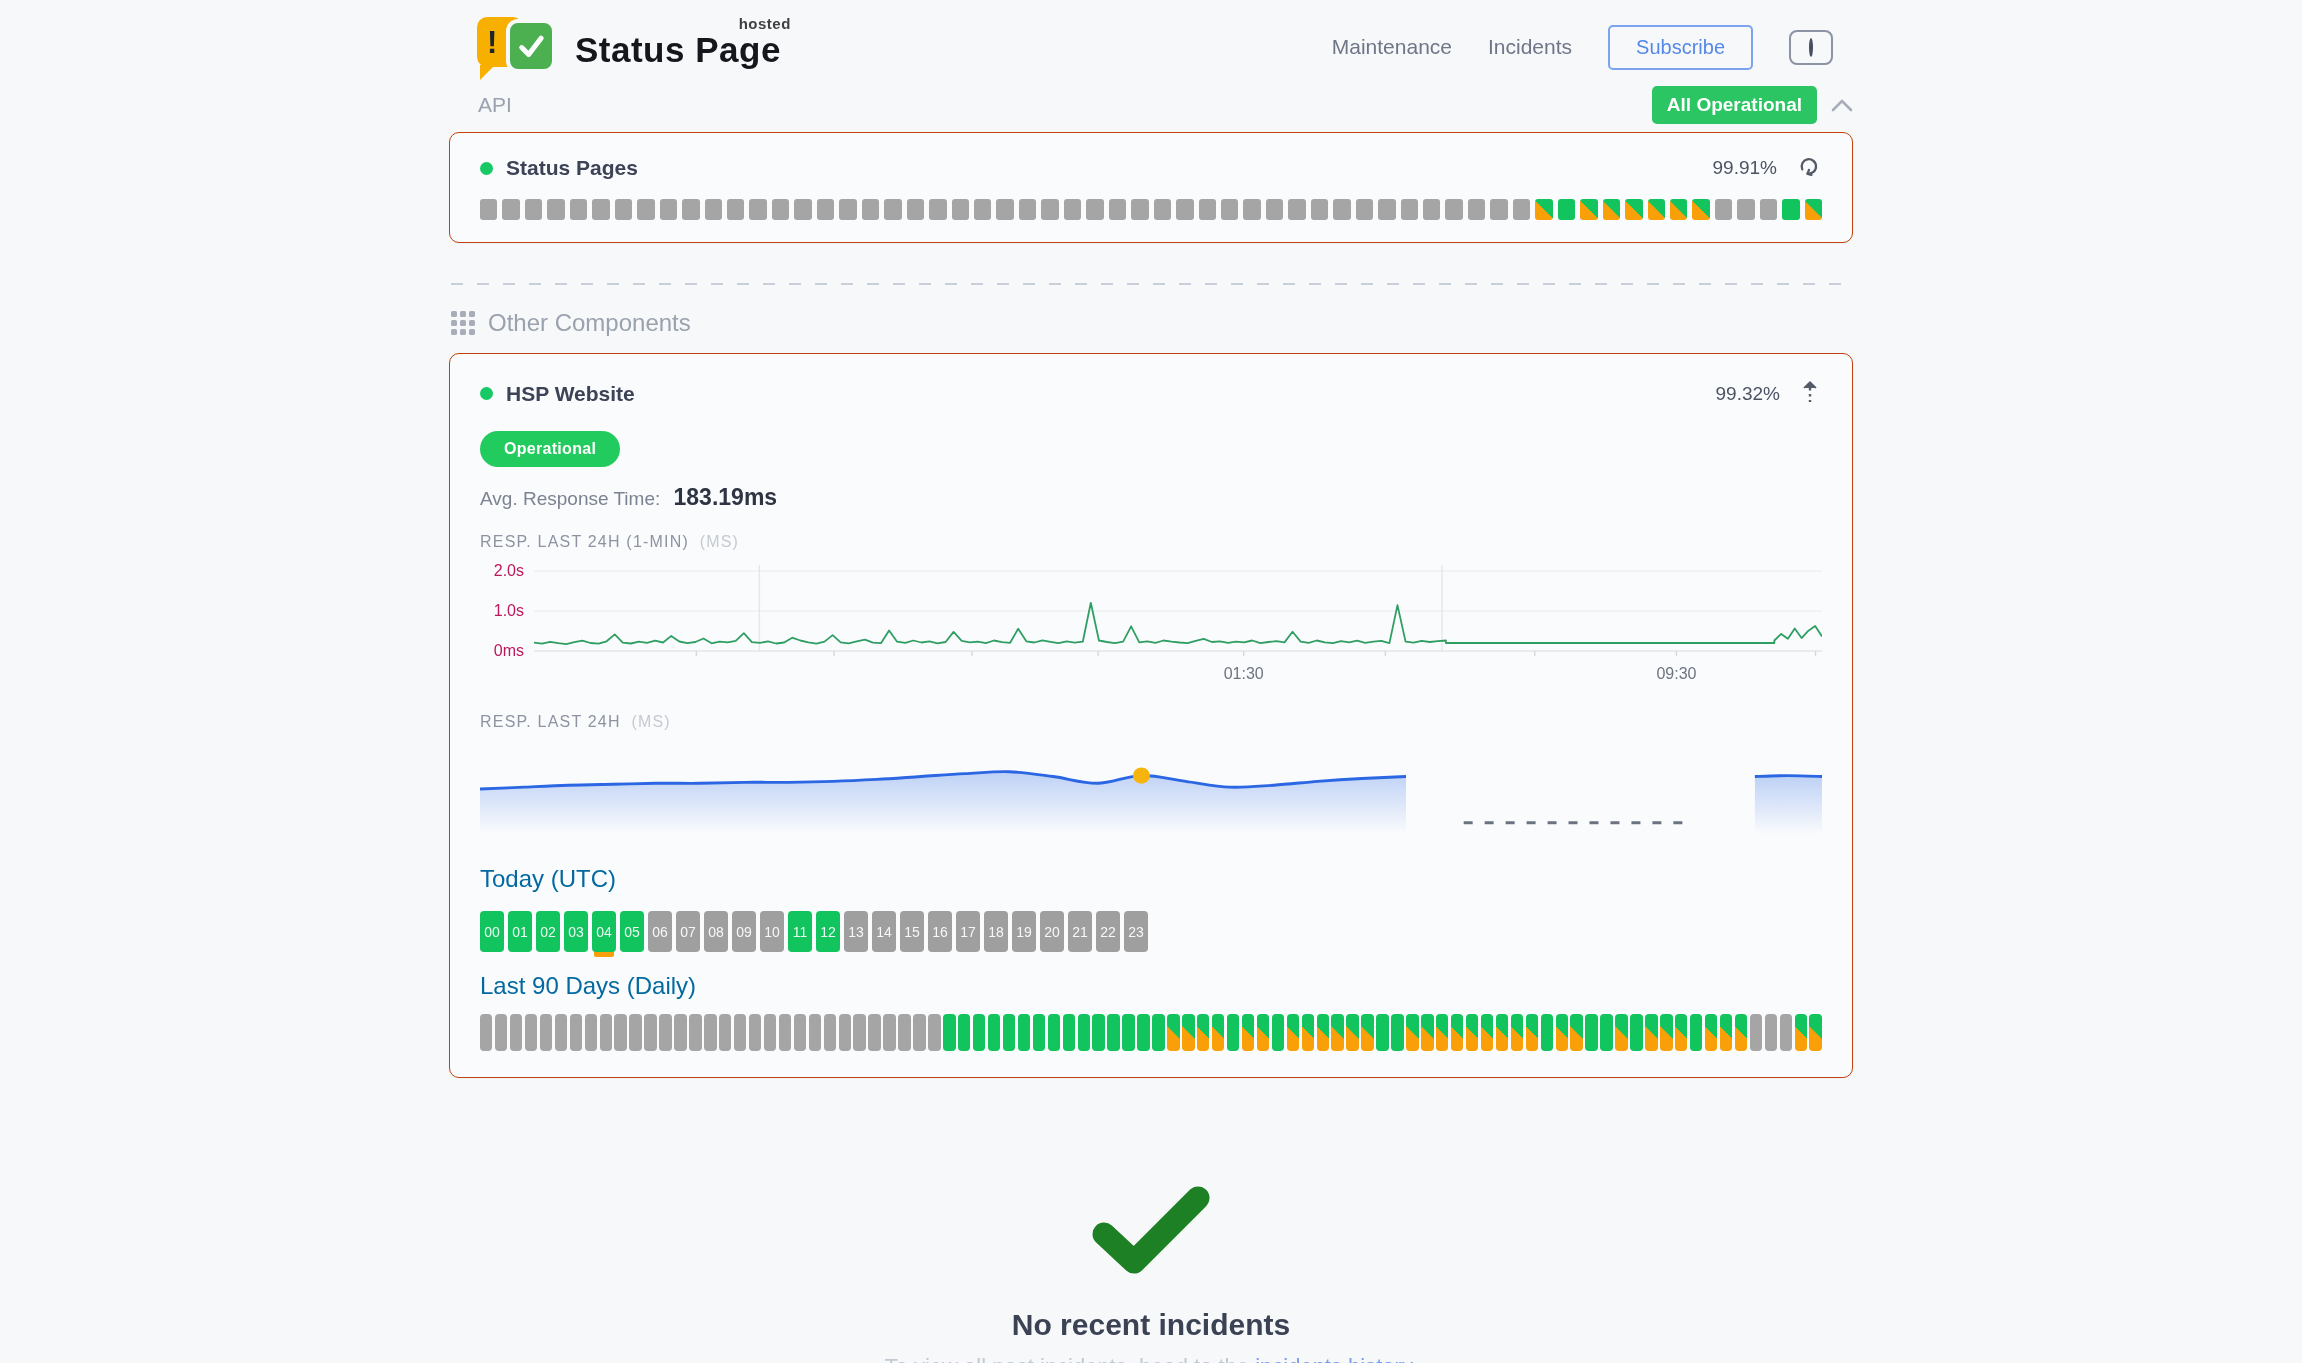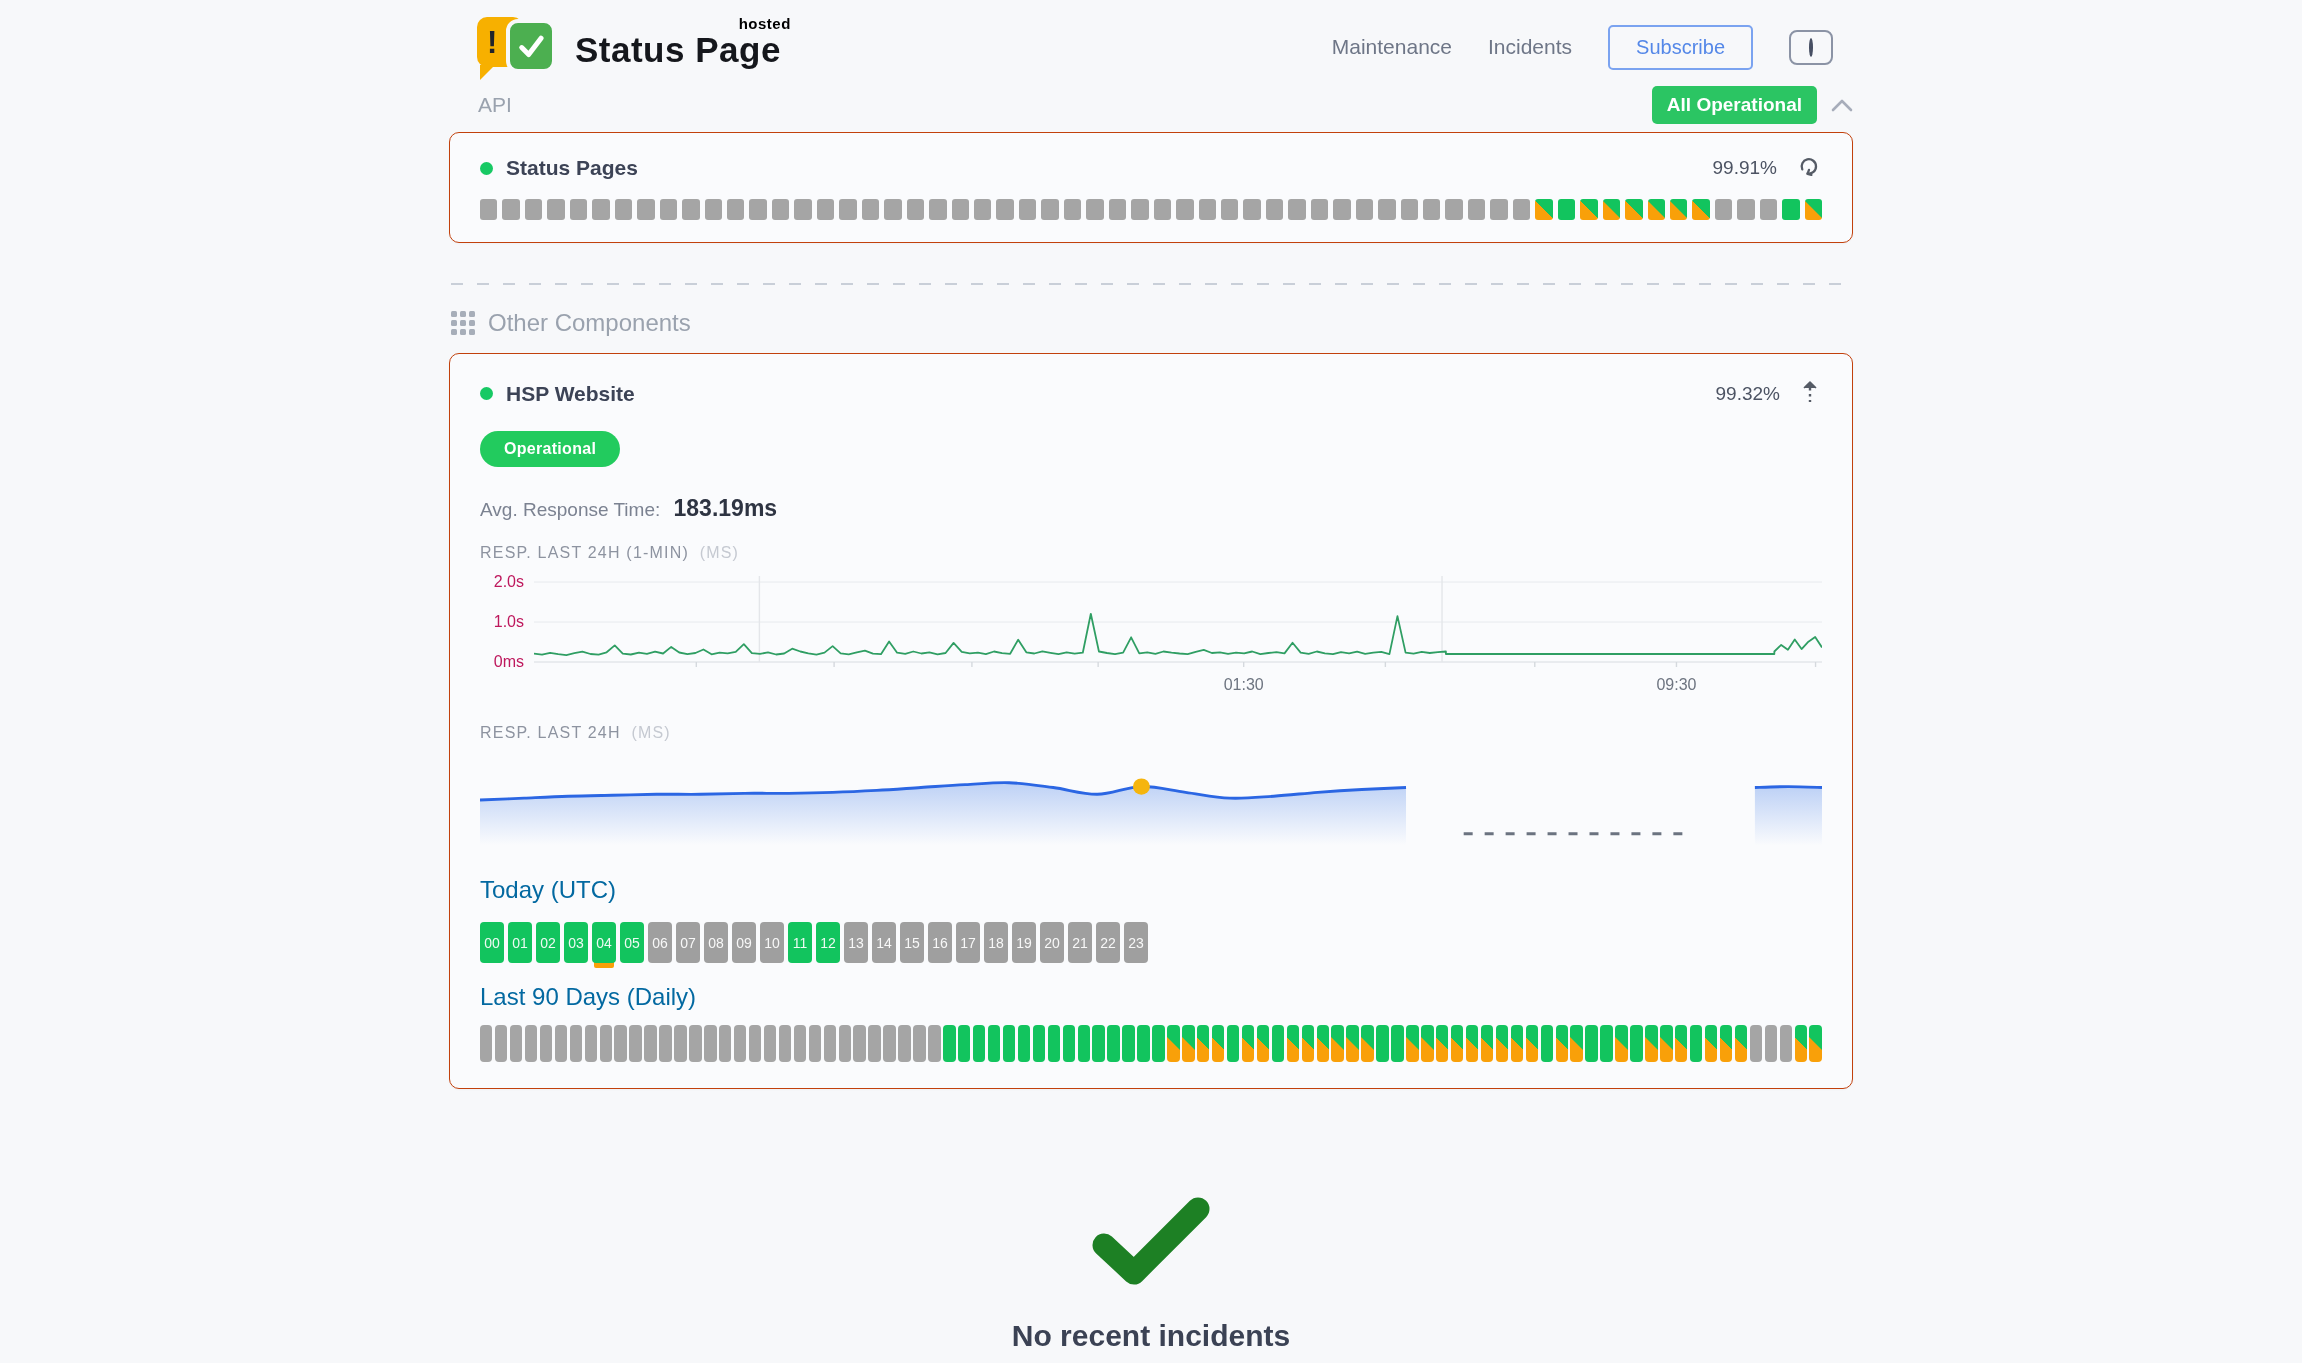--- a/index.html
+++ b/index.html
@@ -11,21 +11,21 @@
   .header-top { display:flex; justify-content:space-between; align-items:center; padding:14px 20px 0 28px; }
   .logo { display:flex; align-items:flex-start; gap:16px; cursor:pointer; }
   .logo-badge { position:relative; width:82px; height:66px; }
   .bubble-yellow { position:absolute; left:0; top:3px; width:46px; height:50px; background:#f7b000; border-radius:10px; }
   .bubble-yellow::after { content:""; position:absolute; left:3px; bottom:-13px; width:0; height:0;
       border-top:15px solid #f7b000; border-right:15px solid transparent; }
   .excl { position:absolute; left:10px; top:8px; font-size:31px; font-weight:800; color:#20242b; }
   .bubble-green { position:absolute; left:29px; top:5px; width:50px; height:54px; background:#4caf50;
       border-radius:12px; border:4px solid #f7f8fa; display:flex; align-items:center; justify-content:center; }
   .brand { position:relative; margin-top:16px; font-size:35px; font-weight:700; letter-spacing:.5px; color:#15171c; }
-  .hosted { position:absolute; top:-15px; right:-10px; font-size:15px; font-weight:600; color:#000000;margin-left:28px; }
+  .hosted { position:absolute; top:-15px; right:-10px; font-size:15px; font-weight:600; color:#404040;margin-left:28px; }
 
   .nav { display:flex; align-items:center; gap:36px; }
   .nav-link { font-size:21px; color:#6e7687; cursor:pointer; }
   .subscribe-btn { font-size:20px; color:#5588e8; background:transparent; border:2px solid #7ba3f0;
       border-radius:5px; padding:9px 26px; cursor:pointer; font-family:inherit; }
   .theme-btn { border:2px solid #8b93a5; border-radius:8px; background:transparent; padding:8px 18px; cursor:pointer; }
   .half-circle { width:20px; height:20px; border-radius:50%; border:2px solid #474f63;
       background:linear-gradient(to right, transparent 50%, #474f63 50%); }
 
   .subheader { display:flex; justify-content:space-between; align-items:center; margin-top:6px; padding-left:29px; }
@@ -53,21 +53,21 @@
 
   .dashed-sep { height:2px; margin:40px 2px 24px;
       background:repeating-linear-gradient(90deg,#c9cfd8 0 12px,transparent 12px 26px); }
 
   .sec-head { display:flex; align-items:center; gap:13px; font-size:24px; color:#9aa2ae; margin:0 0 16px 2px; }
   .grid-icon { display:grid; grid-template-columns:repeat(3,6px); grid-auto-rows:6px; gap:3px; }
   .grid-icon span { width:6px; height:6px; background:#a7aeb9; border-radius:1.5px; }
 
   .op-badge { display:inline-block; margin-top:22px; background:#22cb5e; color:#fff; font-size:16px;
       font-weight:700; padding:9px 24px; border-radius:22px; letter-spacing:.3px; }
-  .avg-row { margin-top:28px; font-size:19px; color:#7b8291; }
+  .avg-row { margin-top:17px; font-size:19px; color:#7b8291; }
   .avg-val { font-size:23px; font-weight:700; color:#2e3442; margin-left:8px; }
 
   .chart-caption { margin-top:22px; font-size:16px; letter-spacing:1.2px; color:#8d93a0; }
   .chart-caption .unit { color:#c5c9d1; margin-left:5px; }
 
   .chart1-wrap { display:flex; margin-top:14px; }
   .y-axis { width:54px; position:relative; height:92px; }
   .y-label { position:absolute; right:10px; font-size:16px; color:#be185d; }
   .plot { flex:1; position:relative; height:92px; }
   .plot svg { position:absolute; inset:0; width:100%; height:92px; }

